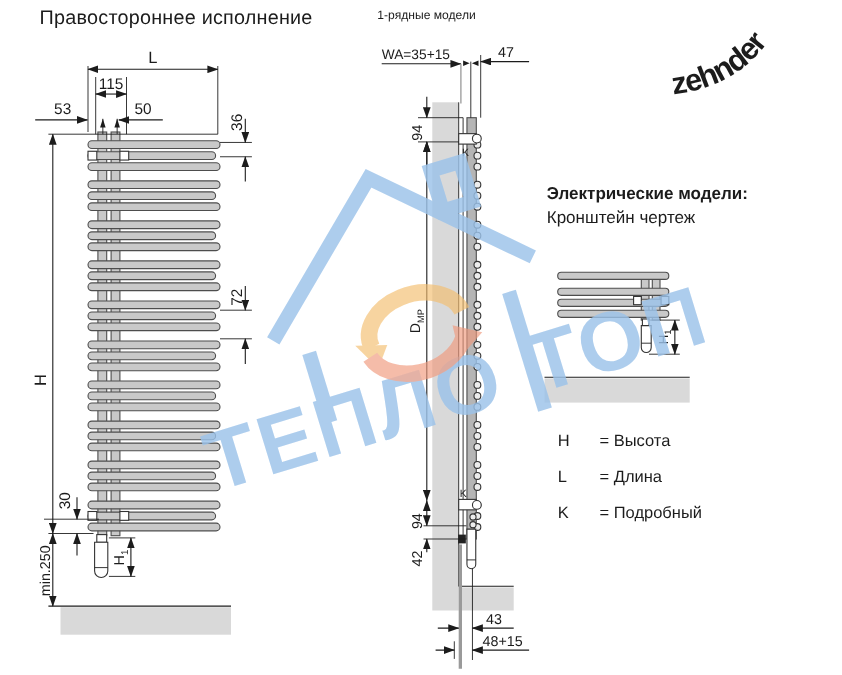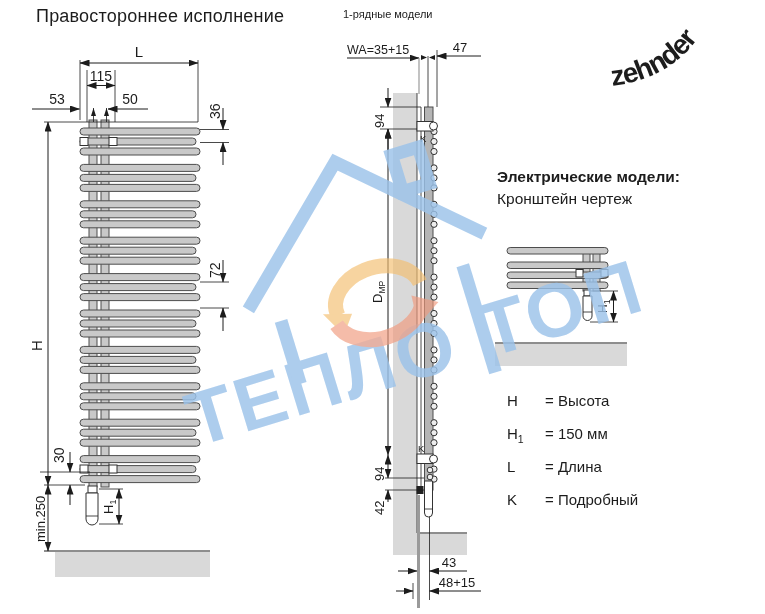--- a/index.html
+++ b/index.html
@@ -300,24 +300,20 @@
   <div class="hd">Электрические модели:</div>
   <div>Кронштейн чертеж</div>
 </div>
 
 <div class="abs" id="legend">
   <div class="legend-row">
     <span class="legend-sym"><span>H</span><sub></sub></span>
     <span>= Высота</span>
   </div>
   <div class="legend-row">
-    <span class="legend-sym"><span>H</span><sub>1</sub></span>
-    <span>= 150 мм</span>
-  </div>
-  <div class="legend-row">
     <span class="legend-sym"><span>L</span><sub></sub></span>
     <span>= Длина</span>
   </div>
   <div class="legend-row">
     <span class="legend-sym"><span>K</span><sub></sub></span>
     <span>= Подробный</span>
   </div>
 </div>
 
 </body></html>

